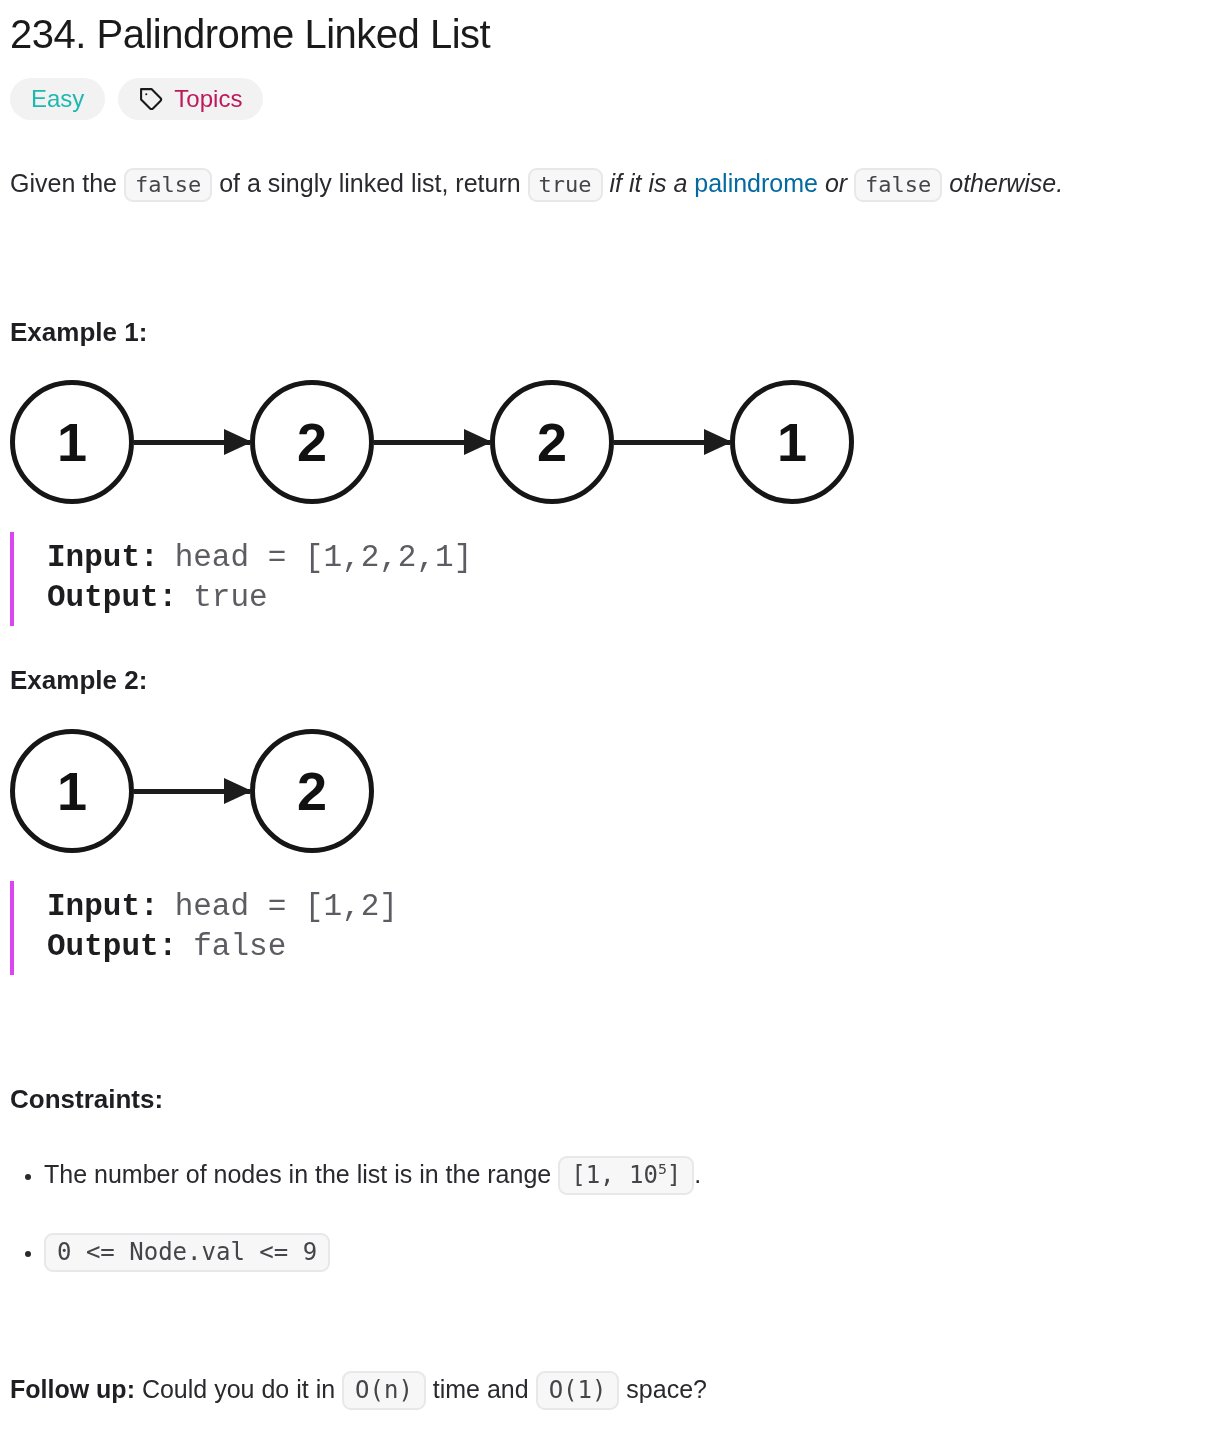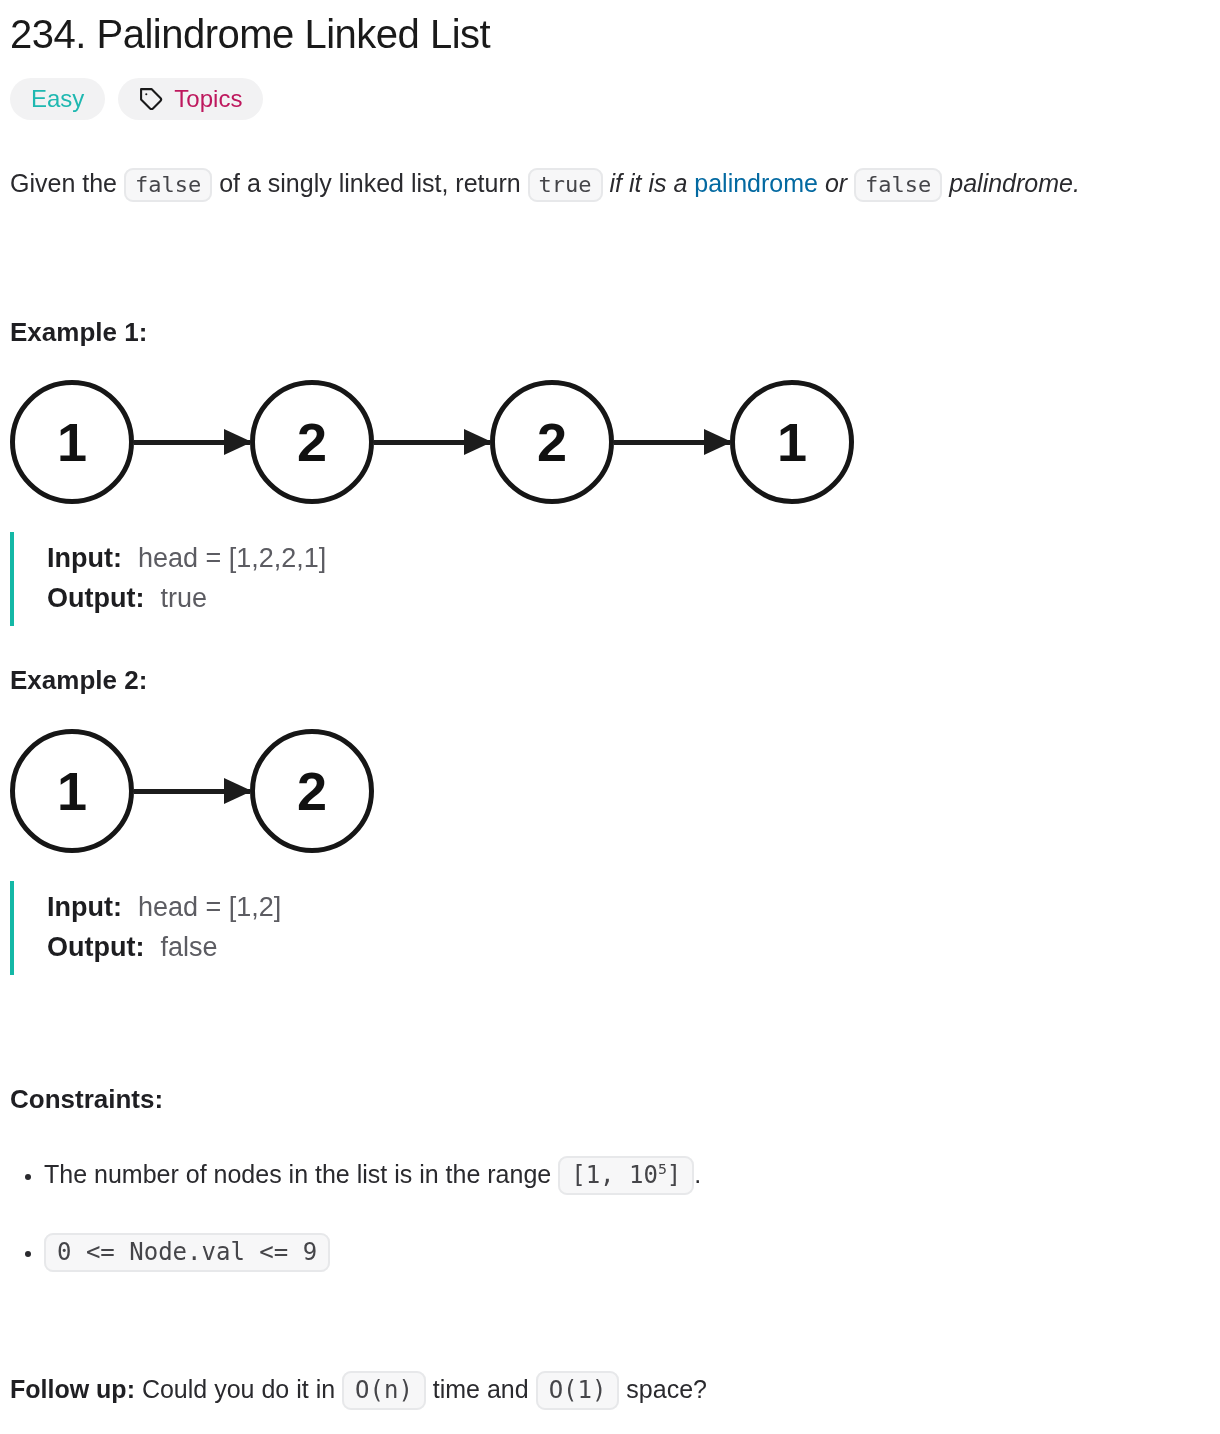--- a/index.html
+++ b/index.html
@@ -121,24 +121,24 @@
     transform: translateY(-50%);
     width: 0; height: 0;
     border-left: 28px solid #1c1c1c;
     border-top: 13px solid transparent;
     border-bottom: 13px solid transparent;
   }
 
   
   .example-io {
     margin-top: 28px;
-    border-left: 4px solid #14b8a6;
+    border-left: 4px solid #d946ef;
     padding: 6px 0 8px 33px;
-    font-family: Liberation Sans, sans-serif;
-    font-size: 27px;
+    font-family: Liberation Mono, monospace;
+    font-size: 31px;
     line-height: 40px;
     color: #5c5c62;
   }
   .io-label { font-weight: 700; color: #1d1d20; }
   .io-value { padding-left: 16px; }
 
   
   .constraints-list {
     margin: 36px 0 0 0;
     padding: 0 0 0 34px;
@@ -168,21 +168,21 @@
     <span style="display:inline-flex">
       <svg viewBox="0 0 24 24" fill="none" stroke="#1a1a1a" stroke-width="2" stroke-linecap="round" stroke-linejoin="round">
           <path d="M20.59 13.41l-7.17 7.17a2 2 0 0 1-2.83 0L2 12V2h10l8.59 8.59a2 2 0 0 1 0 2.82z"></path>
           <line x1="7" y1="7" x2="7.01" y2="7"></line>
         </svg>
     </span>
     <span>Topics</span>
   </span>
 </div>
 
-<p class="description"><span>Given the </span><code class="code-pill">false</code><span> of a singly linked list, return </span><code class="code-pill">true</code><em> if it is a </em><a class="link">palindrome</a><em> or </em><code class="code-pill">false</code><em> palindrome.</em></p>
+<p class="description"><span>Given the </span><code class="code-pill">false</code><span> of a singly linked list, return </span><code class="code-pill">true</code><em> if it is a </em><a class="link">palindrome</a><em> or </em><code class="code-pill">false</code><em> otherwise.</em></p>
 
 <h3 class="section-heading h-example1">Example 1:</h3>
 
 <div class="ll-diagram">
   <div class="ll-node">1</div>
   <div class="ll-arrow"></div>
   <div class="ll-node">2</div>
   <div class="ll-arrow"></div>
   <div class="ll-node">2</div>
   <div class="ll-arrow"></div>

